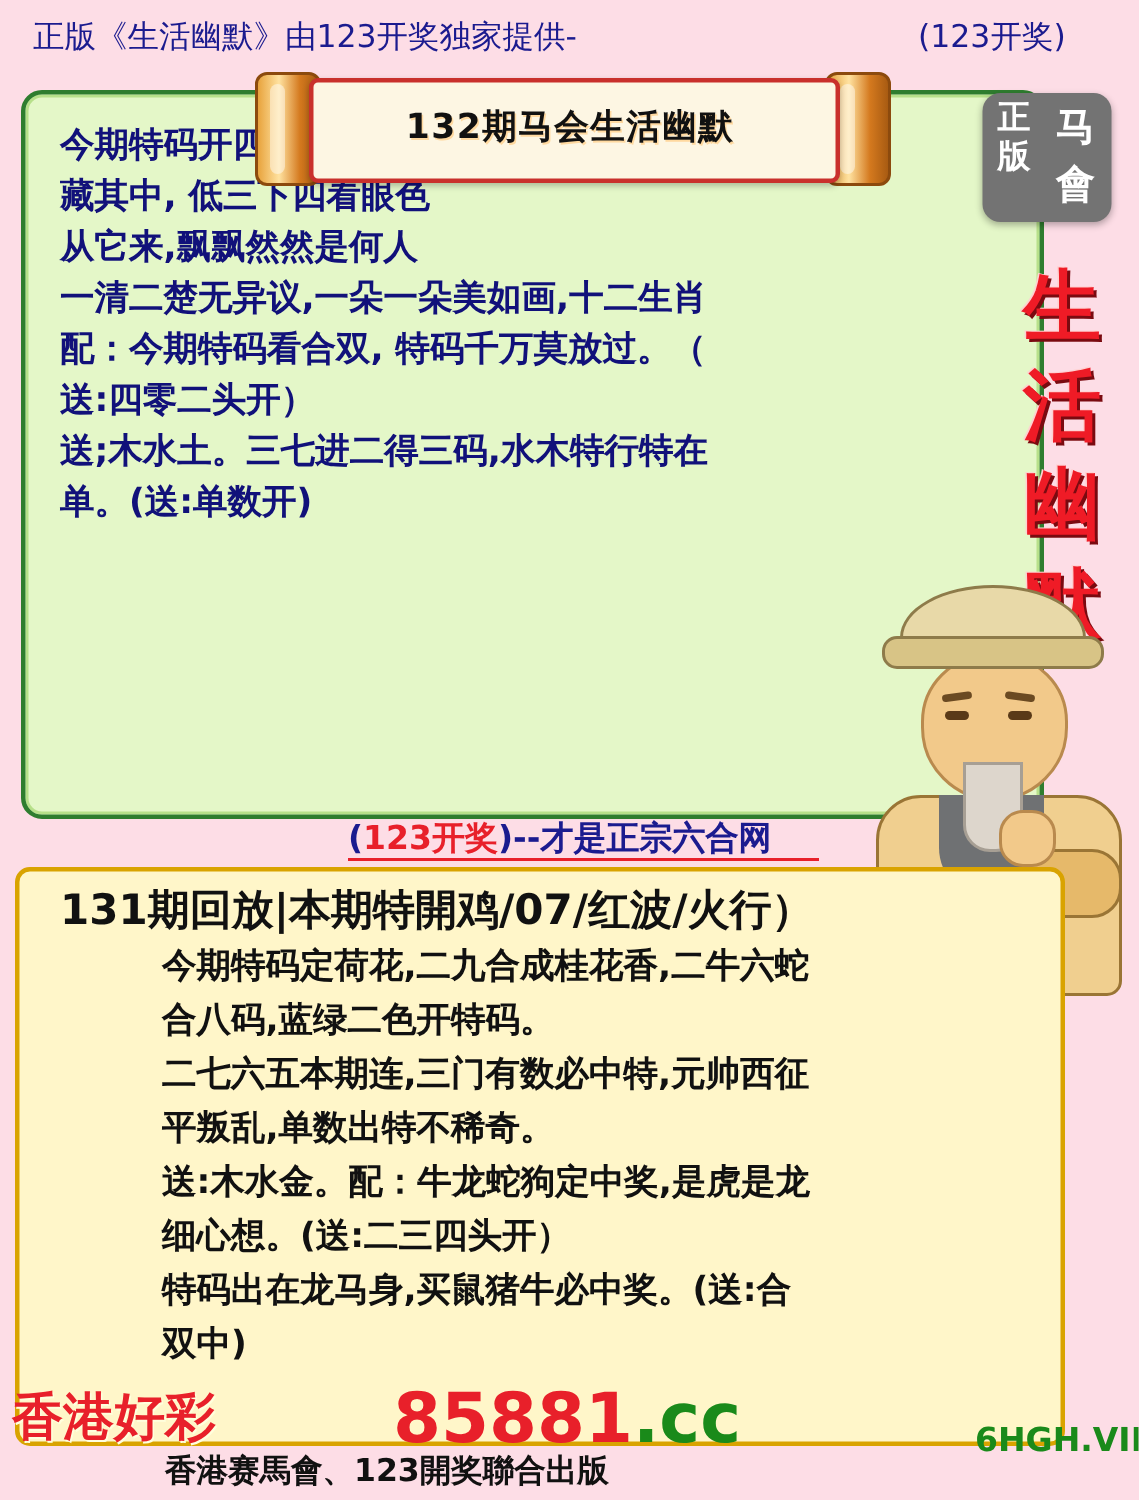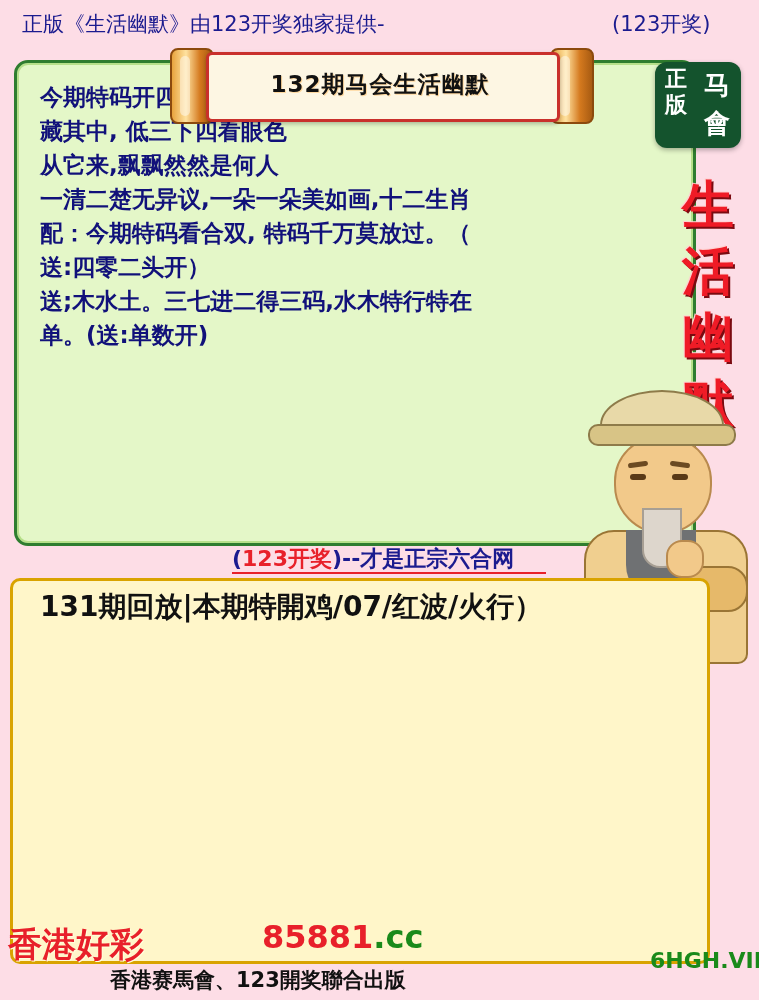--- a/index.html
+++ b/index.html
@@ -67,21 +67,21 @@
   .roller.left{left:0;}
   .roller.right{left:380px;}
   .roller:after{
     content:"";position:absolute;left:8px;top:6px;width:10px;height:60px;
     background:rgba(255,255,255,.45);border-radius:6px;
   }
 
   
   .seal{
     position:absolute;left:655px;top:62px;width:86px;height:86px;
-    background:#14532d;border-radius:12px;
+    background:#737373;border-radius:12px;
     box-shadow:0 2px 5px rgba(0,0,0,.3);
   }
   .seal-l{
     position:absolute;left:4px;top:4px;width:34px;height:78px;
     color:#fff;font-family:"DejaVu Sans",sans-serif;font-weight:bold;
     font-size:22px;line-height:26px;text-align:center;
   }
   .seal-r{
     position:absolute;left:42px;top:4px;width:40px;height:78px;
     color:#fff;font-family:"DejaVu Serif",serif;font-weight:bold;
@@ -130,21 +130,21 @@
   
   .wm-left{
     position:absolute;left:8px;top:922px;
     font-family:"DejaVu Sans",sans-serif;
     font-size:34px;font-weight:bold;color:#e8202a;
     text-shadow:1px 1px 0 #ffd; white-space:nowrap;
   }
   .wm-num{
     position:absolute;left:262px;top:918px;
     font-family:"DejaVu Sans",sans-serif;
-    font-size:32px;font-weight:bold;color:#e8202a;white-space:nowrap;
+    font-size:46px;font-weight:bold;color:#e8202a;white-space:nowrap;
   }
   .wm-num .cc{color:#1a8a1a;}
   .wm-right{
     position:absolute;left:650px;top:948px;
     font-family:"DejaVu Sans",sans-serif;
     font-size:22px;font-weight:bold;color:#1a8a1a;white-space:nowrap;
   }
   .footer{
     position:absolute;left:110px;top:966px;width:540px;
     text-align:left;
@@ -249,20 +249,30 @@
     <div class="fig-hand"></div>
   </div>
 
   <div class="caption">
     <span>(</span><span class="red">123开奖</span><span>)--才是正宗六合网</span>
   </div>
   <div class="caption-underline"></div>
 
   <div class="yellow-panel"></div>
   <div class="yp-head">131期回放|本期特開鸡/07/红波/火行）</div>
+  <div class="yp-body">
+    <p>今期特码定荷花,二九合成桂花香,二牛六蛇</p>
+    <p>合八码,蓝绿二色开特码。</p>
+    <p>二七六五本期连,三门有数必中特,元帅西征</p>
+    <p>平叛乱,单数出特不稀奇。</p>
+    <p>送:木水金。配：牛龙蛇狗定中奖,是虎是龙</p>
+    <p>细心想。(送:二三四头开）</p>
+    <p>特码出在龙马身,买鼠猪牛必中奖。(送:合</p>
+    <p>双中)</p>
+  </div>
 
   <div class="wm-left">香港好彩</div>
   <div class="wm-num">
     <span>85881</span><span class="cc">.cc</span>
   </div>
   <div class="wm-right">6HGH.VIP</div>
 
   <div class="footer">香港赛馬會、123開奖聯合出版</div>
 
 </div>

